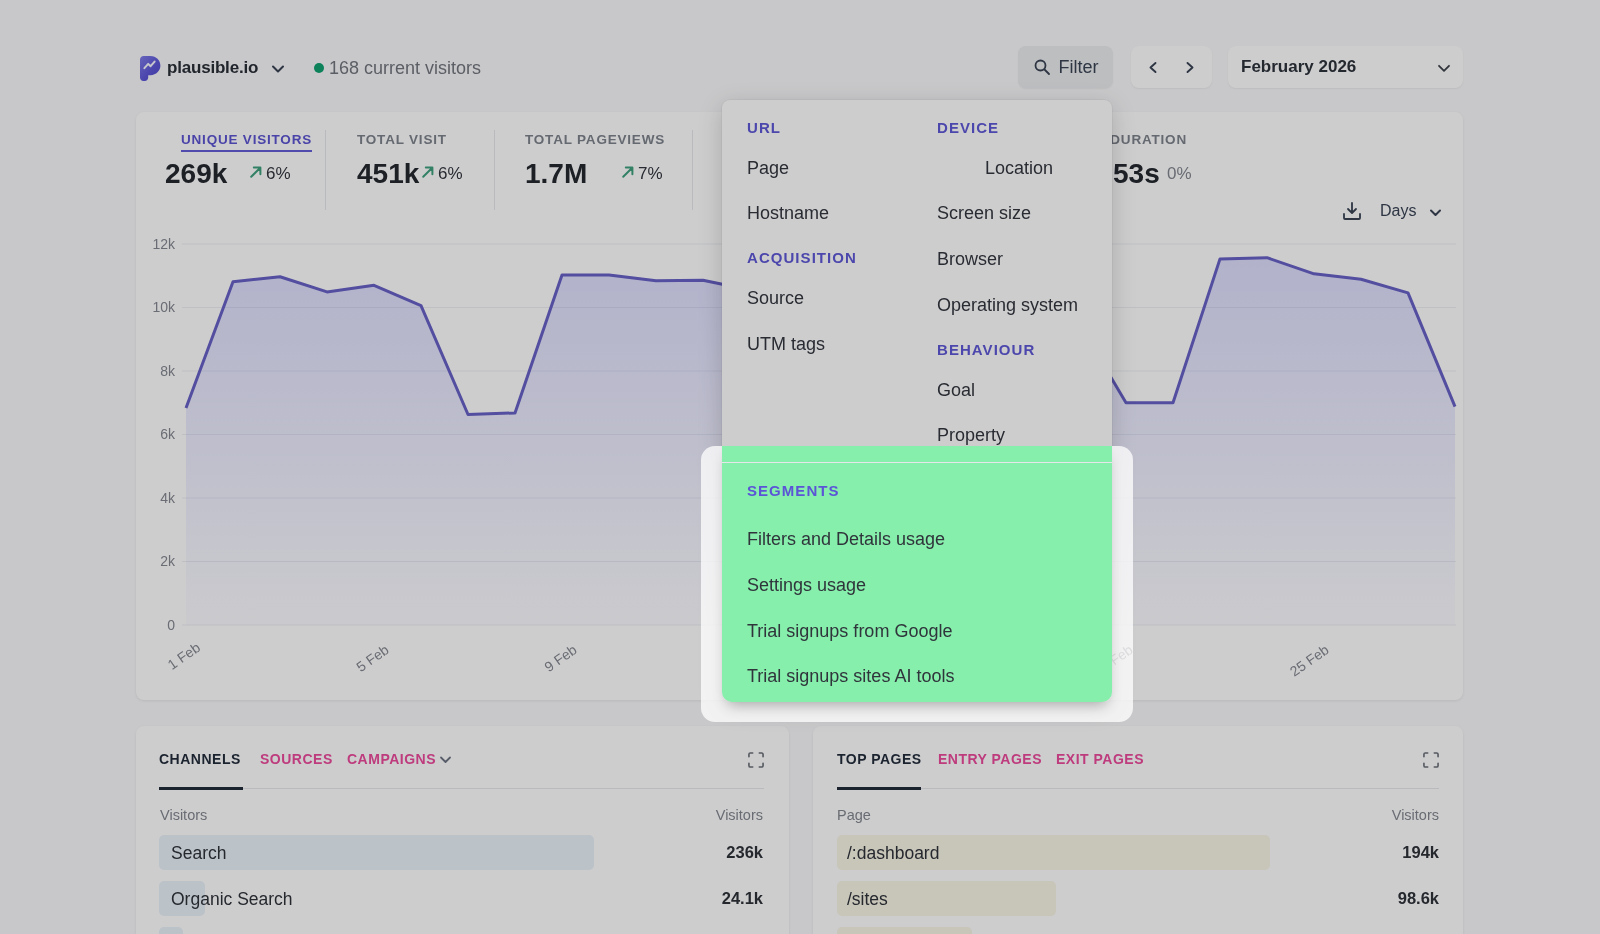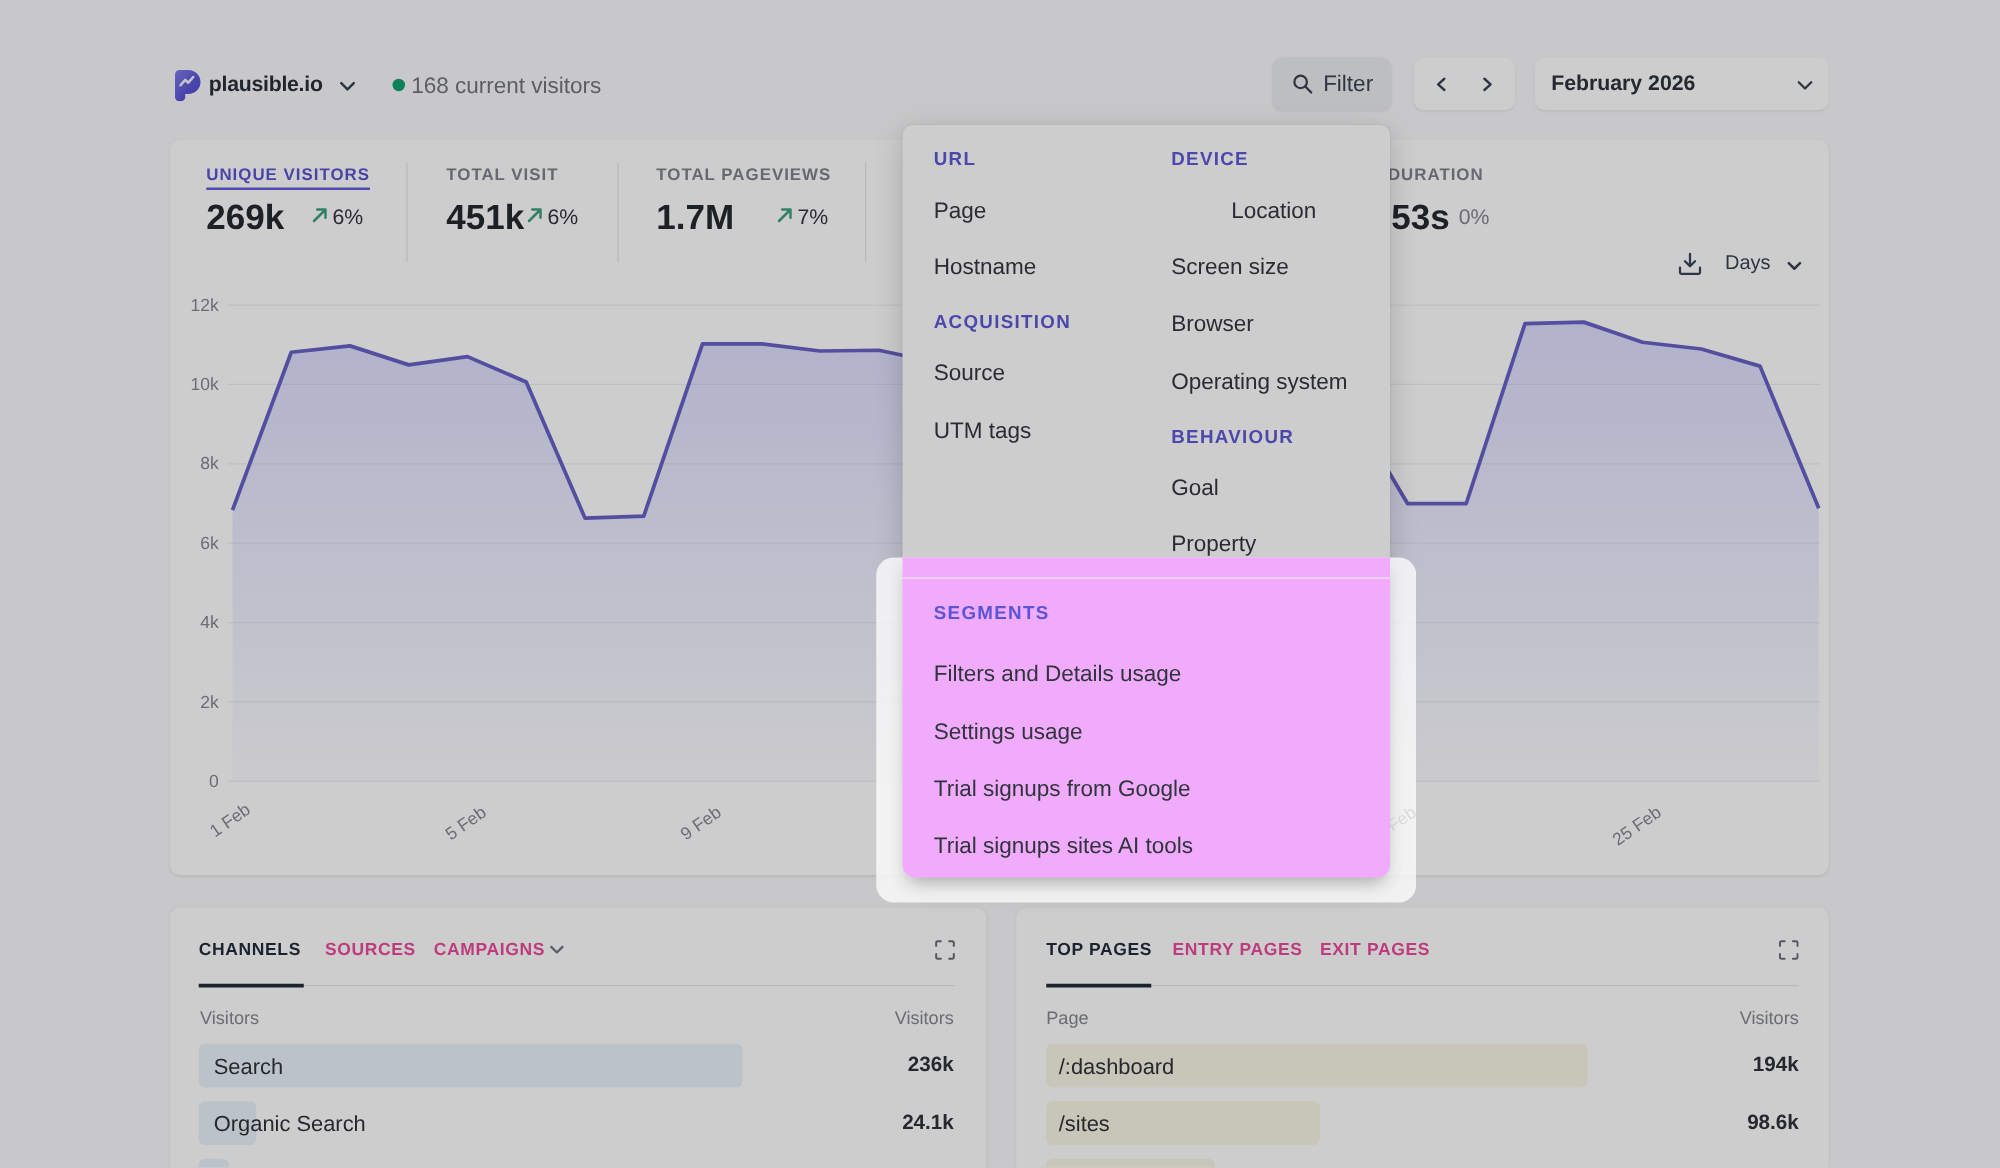--- a/index.html
+++ b/index.html
@@ -16,32 +16,32 @@
   #btn-date { left:1228px; top:46px; width:235px; height:42px; }
   #btn-date .lbl { position:absolute; left:13px; top:11px; font-size:17px; font-weight:600; color:#2a2f37; }
   .chev { stroke:#374151; stroke-width:2; fill:none; stroke-linecap:round; stroke-linejoin:round; }
   
   .card { background:#fff; border-radius:8px; box-shadow:0 1px 3px rgba(0,0,0,0.08); }
   #card-main { left:136px; top:112px; width:1327px; height:588px; }
   #card-bl { left:136px; top:726px; width:653px; height:300px; }
   #card-br { left:813px; top:726px; width:650px; height:300px; }
   
   .stat-lbl { font-size:13.5px; font-weight:700; letter-spacing:0.8px; color:#7c8189; white-space:nowrap; }
-  .stat-lbl.active { color:#5a52d0; border-bottom:2px solid #635cd6; padding-bottom:3px; }
+  .stat-lbl.active { color:#5a52d0; border-bottom:2px solid #635cd6; padding-bottom:3px;margin-left:16px; }
   .stat-num { font-size:28px; font-weight:700; color:#22262c; white-space:nowrap; }
   .stat-chg { font-size:17px; color:#2f333a; white-space:nowrap; }
   .vdiv { width:1px; background:#e5e7eb; top:130px; height:78px; }
   
   #menu { left:722px; top:100px; width:390px; height:602px; background:#fff; border-radius:8px; box-shadow:0 6px 24px rgba(0,0,0,0.18), 0 0 0 1px rgba(0,0,0,0.03); z-index:20; }
   .mhead { position:absolute; font-size:15px; font-weight:700; letter-spacing:1.05px; color:#5d56d4; }
   .mitem { position:absolute; font-size:18px; color:#30343b; white-space:nowrap; }
   
   #dimwrap { position:fixed; inset:0; z-index:30; pointer-events:none; background:rgba(13,15,21,0.207); }
   #hole { position:absolute; left:701px; top:446px; width:432px; height:276px; border-radius:14px; background:rgba(255,255,255,0.76); z-index:35; }
-  #seg { position:absolute; left:722px; top:446px; width:390px; height:256px; background:#f0abfc; border-radius:0 0 10px 10px; box-shadow:0 8px 14px -5px rgba(0,0,0,0.28); z-index:40; }
+  #seg { position:absolute; left:722px; top:446px; width:390px; height:256px; background:#86efac; border-radius:0 0 10px 10px; box-shadow:0 8px 14px -5px rgba(0,0,0,0.28); z-index:40; }
   #seg .div { position:absolute; left:0; top:16px; width:390px; height:1px; background:#e5e7eb; }
   
   .tab { position:absolute; font-size:14px; font-weight:700; letter-spacing:0.5px; color:#ec4899; white-space:nowrap; }
   .tab.on { color:#1f2937; }
   .tabline { position:absolute; height:1px; background:#e5e7eb; }
   .tabon { position:absolute; height:3px; background:#1f2937; }
   .colh { position:absolute; font-size:14.5px; color:#81868d; }
   .bar { position:absolute; height:35px; border-radius:5px; }
   .rowtxt { position:absolute; font-size:17.5px; color:#2c3036; white-space:nowrap; }
   .rowval { position:absolute; font-size:16.5px; font-weight:600; color:#2c3036; text-align:right; width:80px; }

